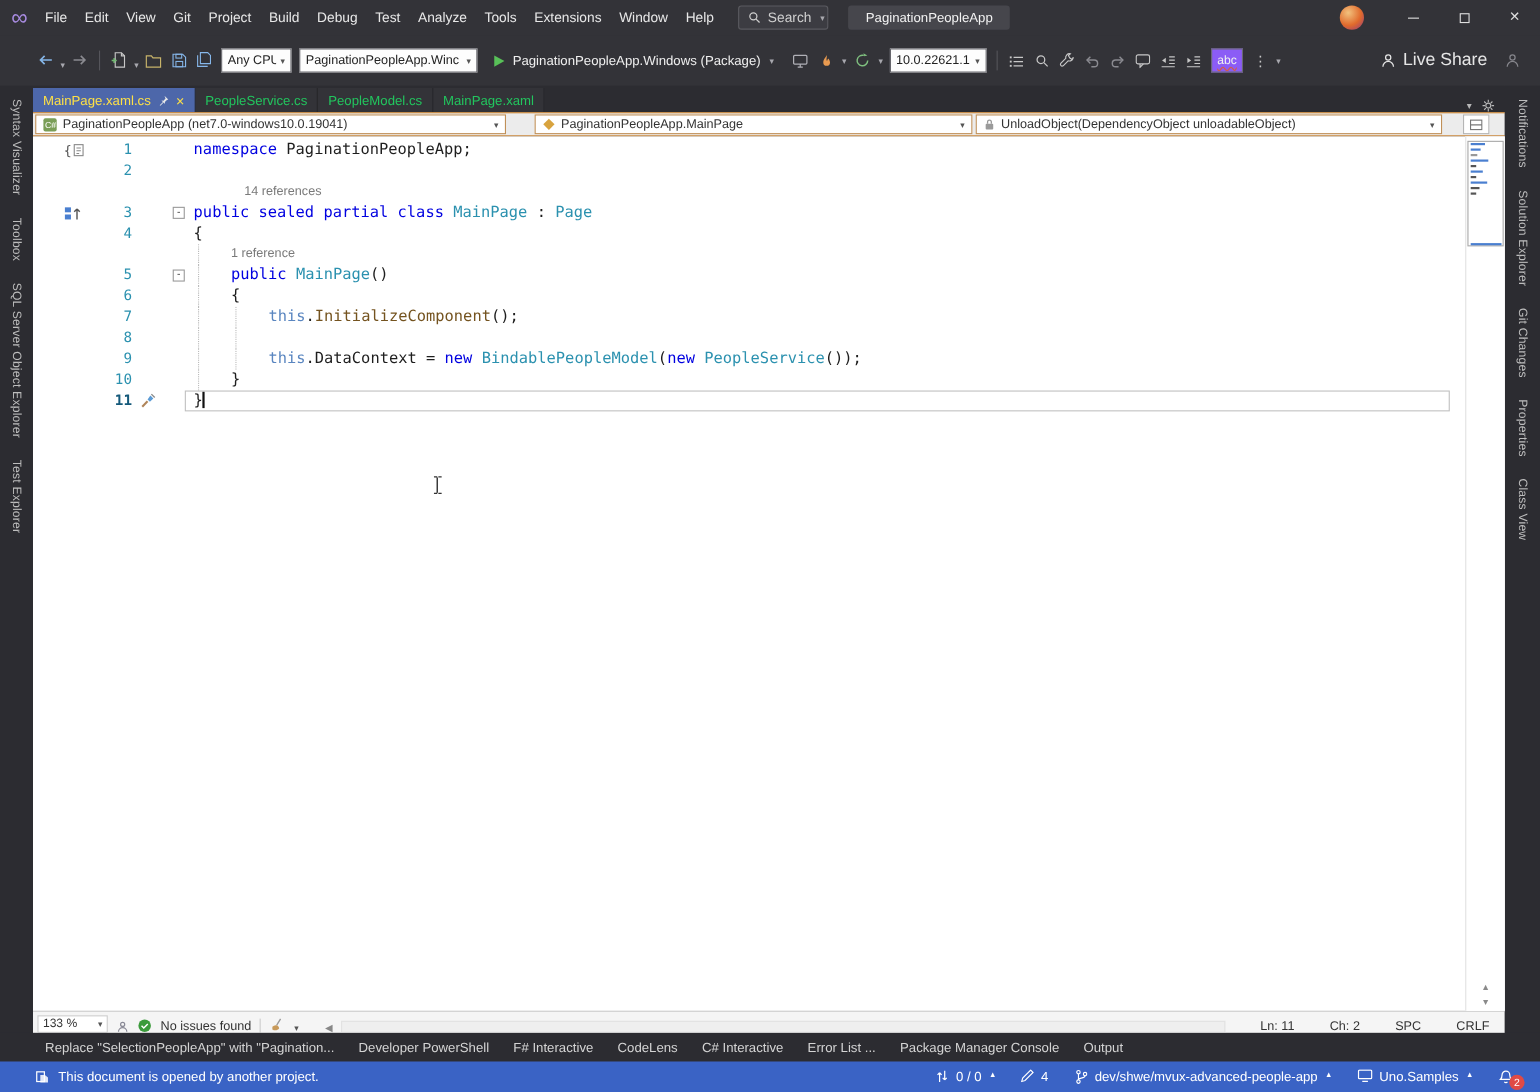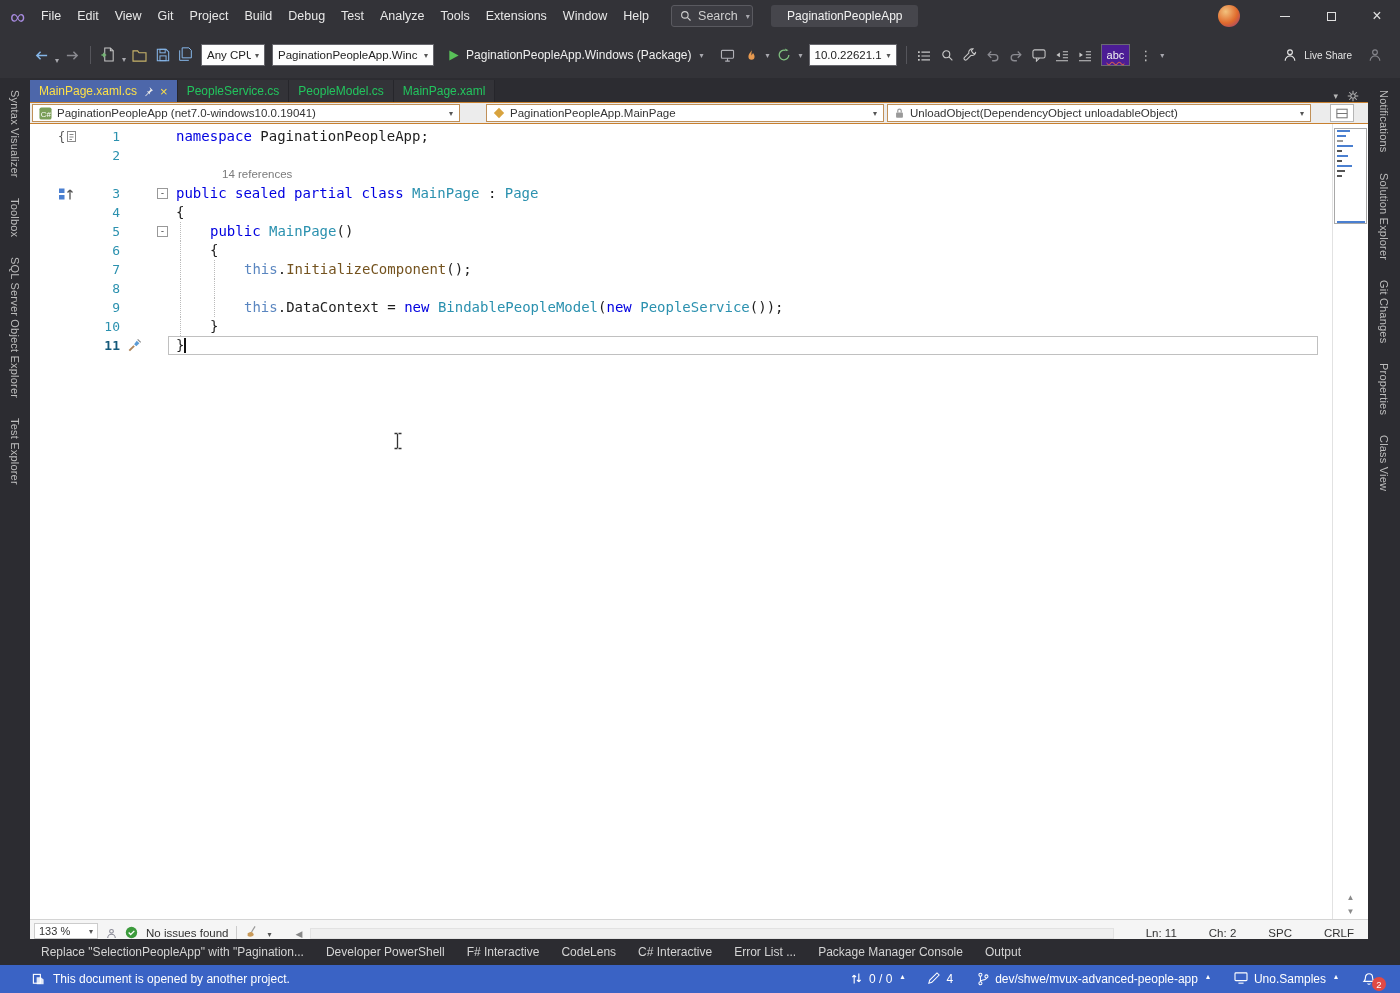--- a/index.html
+++ b/index.html
@@ -27,23 +27,23 @@
   .toolbar{flex:0 0 33px;display:flex;align-items:center;padding-left:30px;color:#c8c8c8;gap:1px}
   .tb-icon{width:23px;height:24px;display:inline-flex;align-items:center;justify-content:center;color:#c8c8c8;font-size:13px}
   .tb-icon.dim{color:#85858b}
   .tb-caret{font-size:8px;color:#a8a8ae;padding:0 2px}
   .tb-sep{width:1px;height:18px;background:#55555b;margin:0 5px;flex:none}
   .tb-combo{display:flex;align-items:center;height:22px;background:#fdfdfd;border:1px solid #66666c;color:#222;font-size:11.5px;padding:0 5px;margin:0 3px;gap:4px;flex:none}
   .tb-combo>span:first-child{flex:1;overflow:hidden;white-space:nowrap}
   .combo-caret{font-size:8px;color:#555;flex:none}
   .w-platform{width:64px}.w-project{width:162px}.w-sdk{width:88px}
   .run-btn{display:flex;align-items:center;gap:6px;background:none;border:none;color:#efefef;font-size:12px;padding:0 6px;margin:16px 3px;font-family:inherit;white-space:nowrap}
-  .spell-toggle{display:flex;align-items:center;height:22px;padding:0 5px;border:1px solid #6a6a72;background:#4c1d95;color:#f0f0f0;font-size:11px;margin:0 3px}
+  .spell-toggle{display:flex;align-items:center;height:22px;padding:0 5px;border:1px solid #6a6a72;background:#8b5cf6;color:#f0f0f0;font-size:11px;margin:0 3px}
   .spell-toggle span{text-decoration:underline wavy #d05c50;text-underline-offset:2px}
-  .live-share{margin-left:auto;display:flex;align-items:center;gap:7px;font-size:10px;color:#e6e6e6;padding:0 10px;white-space:nowrap}
+  .live-share{margin-left:auto;display:flex;align-items:center;gap:7px;font-size:16px;color:#e6e6e6;padding:0 10px;white-space:nowrap}
   .account{margin-right:14px}
 
   
   .main{flex:1;display:flex;min-height:0}
   .strip{background:#2c2c31;display:flex;flex-direction:column;align-items:center;padding-top:12px;gap:20px;flex:none}
   .strip.left{width:30px}.strip.right{width:32px}
   .vtab{writing-mode:vertical-rl;font-size:11px;color:#bdbdbd;letter-spacing:.2px;white-space:nowrap;cursor:default}
 
   .editor-col{flex:1;min-width:0;display:flex;flex-direction:column;background:#2c2c31}
   .tabstrip{flex:0 0 24px;display:flex;align-items:flex-end}
@@ -411,20 +411,26 @@
               <div class="code-line" style="padding-left: 2px;"><span class="s-kw">public sealed partial class </span><span class="s-ty">MainPage</span><span class="s-pl"> : </span><span class="s-ty">Page</span></div>
             </div>
             <div class="row">
               <div class="gutter-glyph"></div>
               <div class="gutter-num">4</div>
               <div class="gutter-fold"></div>
               <div class="code-line" style="padding-left: 2px;"><span class="s-pl">{</span></div>
             </div>
             <div class="row">
               <div class="gutter-glyph"></div>
+              <div class="gutter-num"></div>
+              <div class="gutter-fold"></div>
+              <div class="code-line lens" style="padding-left: 36px;">1 reference<span class="guide" style="left: 6px;"></span></div>
+            </div>
+            <div class="row">
+              <div class="gutter-glyph"></div>
               <div class="gutter-num">5</div>
               <div class="gutter-fold">
                 <span class="foldbox">-</span>
               </div>
               <div class="code-line" style="padding-left: 36px;"><span class="s-kw">public </span><span class="s-ty">MainPage</span><span class="s-pl">()</span><span class="guide" style="left: 6px;"></span></div>
             </div>
             <div class="row">
               <div class="gutter-glyph"></div>
               <div class="gutter-num">6</div>
               <div class="gutter-fold"></div>

